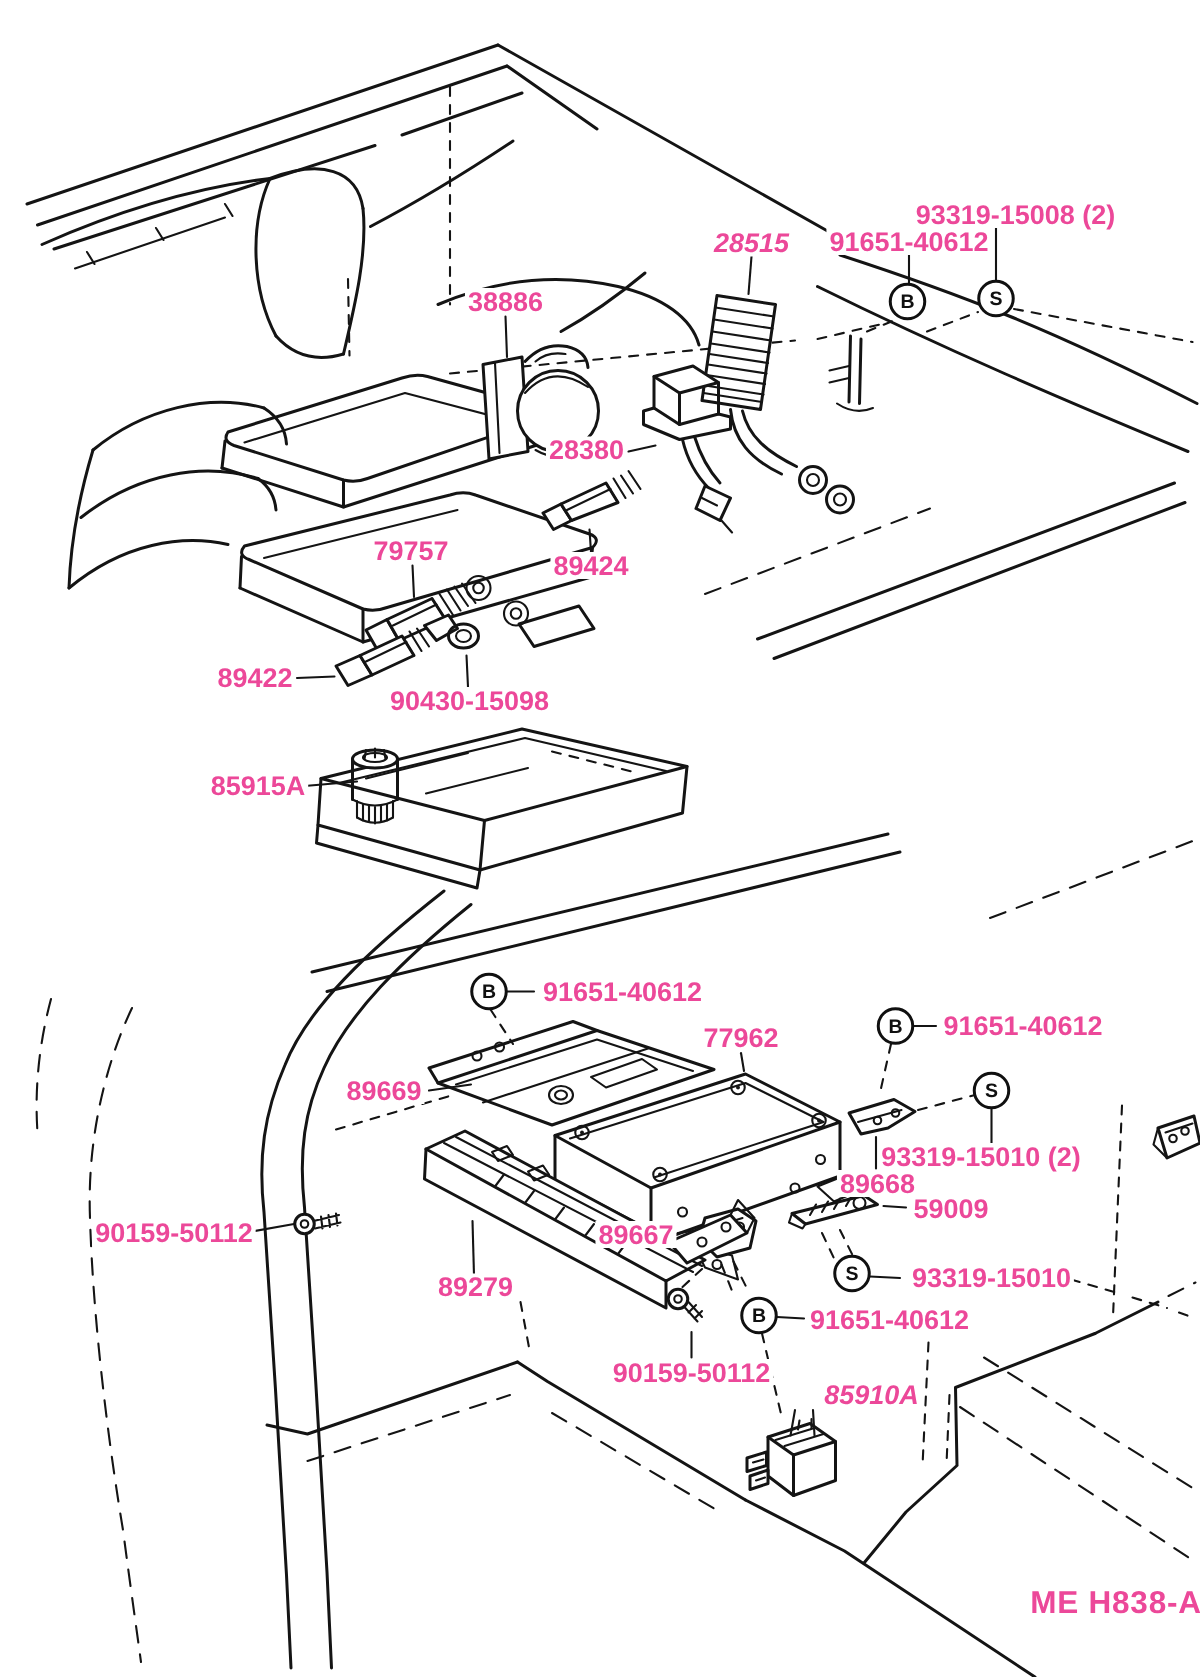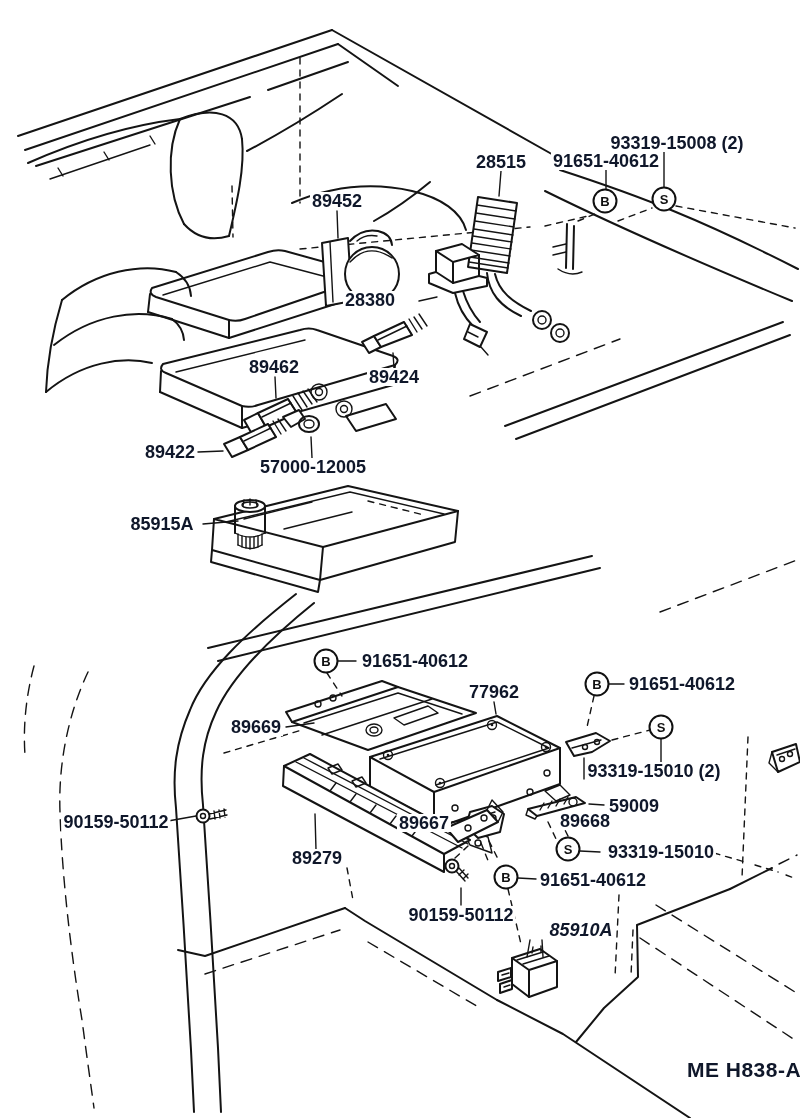--- a/index.html
+++ b/index.html
@@ -4,21 +4,21 @@
 <style>
   html,body{margin:0;padding:0;background:#ffffff;}
   .stage{
     position:relative;width:800px;height:1118px;background:#ffffff;
     overflow:hidden;font-family:"Liberation Sans",sans-serif;
   }
   .stage svg{position:absolute;left:0;top:0;}
   #label-layer{position:absolute;left:0;top:0;width:100%;height:100%;}
   .part-label{
     position:absolute;transform:translate(-50%,-50%);
-    font:bold 18px/1 "Liberation Sans",sans-serif;color:#0f172a;
+    font:bold 18px/1 "Liberation Sans",sans-serif;color:#ec4899;
     white-space:nowrap;background:#ffffff;padding:0 2px;letter-spacing:0px;
   }
   .code-label{font-size:21px;letter-spacing:0.5px;}
   .fastener-marker{
     position:absolute;transform:translate(-50%,-50%);
     width:21px;height:21px;border:2.5px solid #101010;border-radius:50%;
     background:#ffffff;display:flex;align-items:center;justify-content:center;
     font:bold 13px/1 "Liberation Sans",sans-serif;color:#101010;
   }
   .ln{fill:none;stroke:#141414;stroke-width:2;stroke-linecap:round;stroke-linejoin:round;}
@@ -331,34 +331,34 @@
       <path class="ln thin" d="M580,851 L600,852"></path>
       <path class="ln thin" d="M518,878 L536,879"></path>
       <path class="ln thin d2" d="M714,853 L745,862 M755,865 L778,872 M786,875 L797,879"></path>
       <path class="ln thin" d="M286,727 L314,723"></path>
     </g>
   </svg>
 
   <div id="label-layer">
       <div class="part-label" style="left: 677px; top: 143px;">93319-15008 (2)</div>
       <div class="part-label" style="left: 606px; top: 161px;">91651-40612</div>
-      <div class="part-label" style="left: 501px; top: 162px;">28515</div>
-      <div class="part-label" style="left: 337px; top: 201px;">89452</div>
-      <div class="part-label" style="left: 370px; top: 300px;">28380</div>
-      <div class="part-label" style="left: 274px; top: 367px;">89462</div>
+      <div class="part-label" style="left: 501px; top: 162px; font-style: italic;">28515</div>
+      <div class="part-label" style="left: 337px; top: 201px;">38886</div>
+      <div class="part-label" style="left: 391px; top: 300px;">28380</div>
+      <div class="part-label" style="left: 274px; top: 367px;">79757</div>
       <div class="part-label" style="left: 394px; top: 377px;">89424</div>
       <div class="part-label" style="left: 170px; top: 452px;">89422</div>
-      <div class="part-label" style="left: 313px; top: 467px;">57000-12005</div>
-      <div class="part-label" style="left: 162px; top: 524px; text-align: right;">85915A</div>
+      <div class="part-label" style="left: 313px; top: 467px;">90430-15098</div>
+      <div class="part-label" style="left: 172px; top: 524px; text-align: right;">85915A</div>
       <div class="part-label" style="left: 415px; top: 661px;">91651-40612</div>
       <div class="part-label" style="left: 494px; top: 692px;">77962</div>
       <div class="part-label" style="left: 682px; top: 684px;">91651-40612</div>
       <div class="part-label" style="left: 256px; top: 727px;">89669</div>
       <div class="part-label" style="left: 654px; top: 771px;">93319-15010 (2)</div>
-      <div class="part-label" style="left: 585px; top: 789px; margin-top: 32px;">89668</div>
+      <div class="part-label" style="left: 585px; top: 789px;">89668</div>
       <div class="part-label" style="left: 634px; top: 806px;">59009</div>
       <div class="part-label" style="left: 116px; top: 822px;">90159-50112</div>
       <div class="part-label" style="left: 424px; top: 823px; text-align: right;">89667</div>
       <div class="part-label" style="left: 661px; top: 852px;">93319-15010</div>
       <div class="part-label" style="left: 317px; top: 858px;">89279</div>
       <div class="part-label" style="left: 593px; top: 880px;">91651-40612</div>
       <div class="part-label" style="left: 461px; top: 915px;">90159-50112</div>
       <div class="part-label" style="left: 581px; top: 930px; font-style: italic;">85910A</div>
       <div class="part-label code-label" style="left: 744px; top: 1069px;">ME H838-A</div>
       <div class="fastener-marker" style="left: 664px; top: 199px;">S</div>

